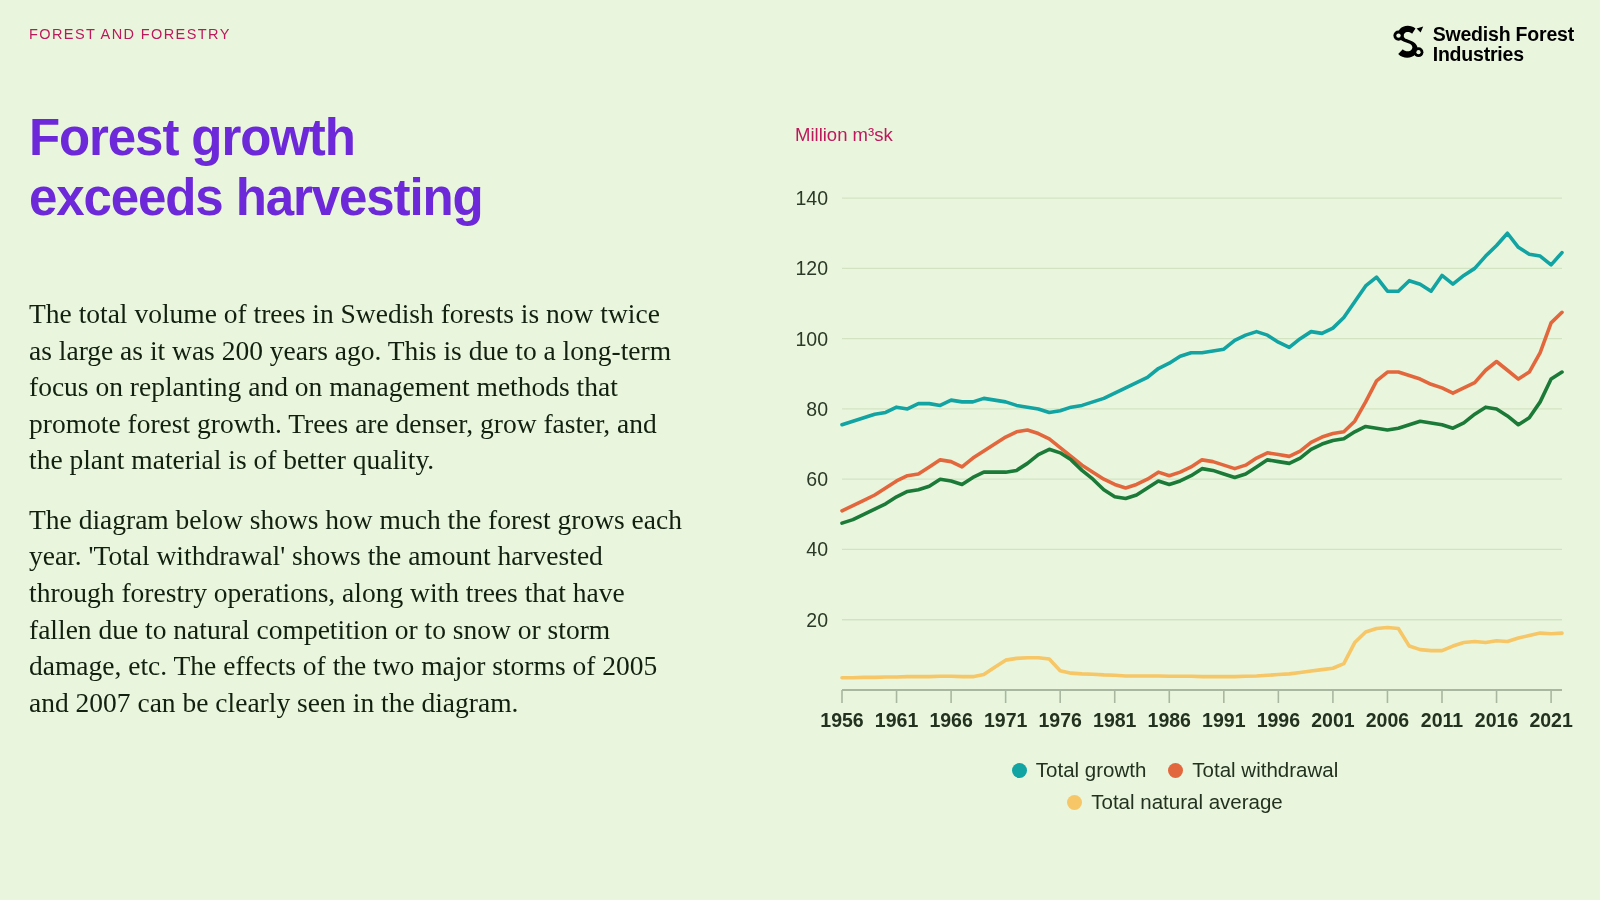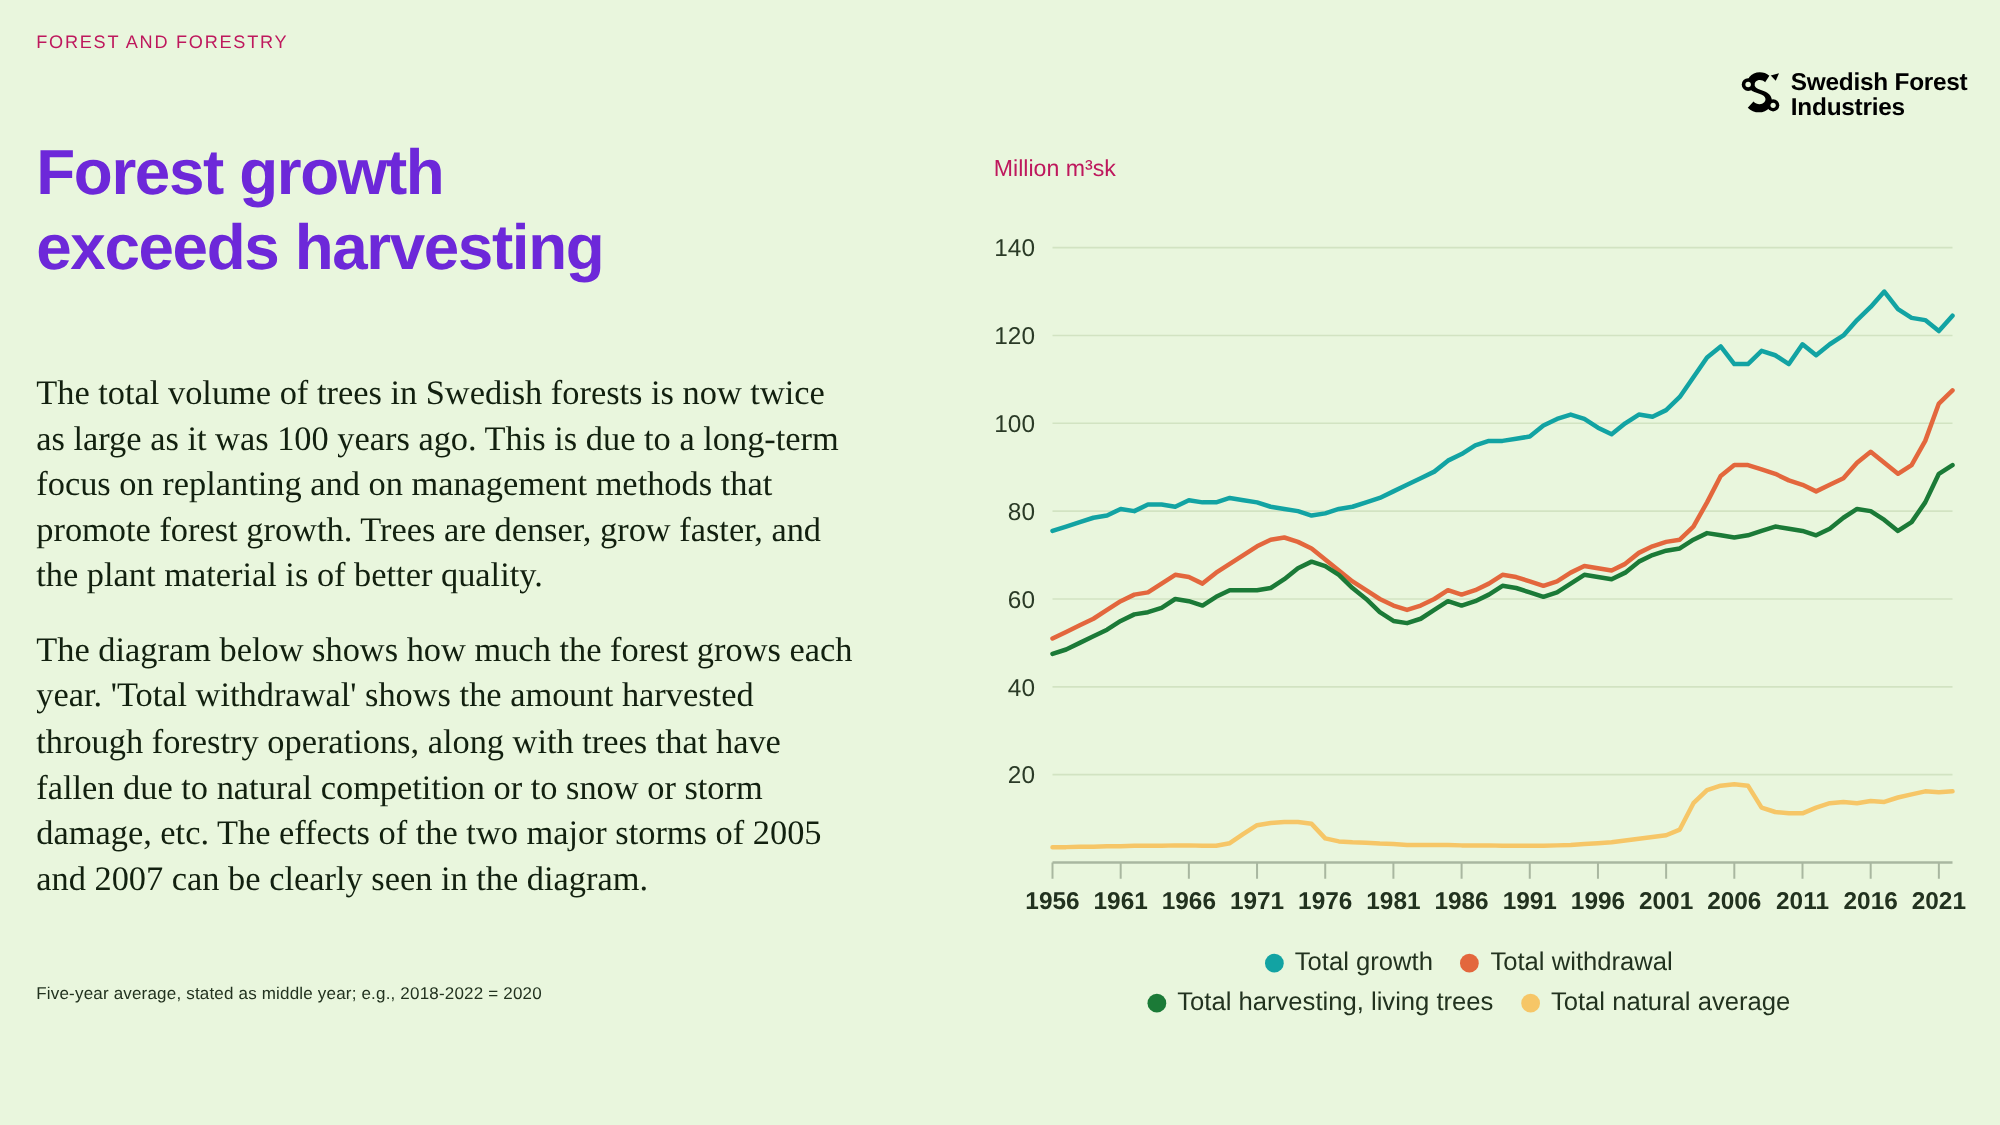--- a/index.html
+++ b/index.html
@@ -12,21 +12,21 @@
   #page { position: relative; width: 1600px; height: 900px; background: #e9f6dd; }
 
   
   #kicker {
     position: absolute; left: 29px; top: 26px;
     font-size: 14.5px; letter-spacing: 1.4px;
     color: #be185d; font-weight: 400;
   }
   #logo {
     position: absolute; right: 26px; top: 22px;
-    display: flex; align-items: center; gap: 4px; margin-top: 32px;
+    display: flex; align-items: center; gap: 4px;
   }
   #logo-mark { width: 40px; height: 44px; flex: 0 0 auto; }
   #logo-text {
     font-size: 19.5px; font-weight: bold; line-height: 1.03;
     color: #000; letter-spacing: -0.2px; white-space: pre-line;
   }
 
   
   #headline {
     position: absolute; left: 29px; top: 108px; width: 680px;
@@ -90,26 +90,25 @@
       <circle cx="29.5" cy="30.2" r="2.1" fill="#e9f6dd"></circle>
     </svg>
     <div id="logo-text">Swedish Forest
 Industries</div>
   </div>
 
   <h1 id="headline">Forest growth
 exceeds harvesting</h1>
 
   <div id="body">
-    <p>The total volume of trees in Swedish forests is now twice as large as it was 100 years ago. This is due to a long-term focus on replanting and on management methods that promote forest growth. Trees are denser, grow faster, and the plant material is of better quality.</p>
+    <p>The total volume of trees in Swedish forests is now twice as large as it was 200 years ago. This is due to a long-term focus on replanting and on management methods that promote forest growth. Trees are denser, grow faster, and the plant material is of better quality.</p>
     <p>The diagram below shows how much the forest grows each year. 'Total withdrawal' shows the amount harvested through forestry operations, along with trees that have fallen due to natural competition or to snow or storm damage, etc. The effects of the two major storms of 2005 and 2007 can be clearly seen in the diagram.</p>
   </div>
 
   <div id="notes">
-    <div class="note">Five-year average, stated as middle year; e.g., 2018-2022 = 2020</div>
   </div>
 
   <div id="chart-panel">
     <div id="axis-unit">Million m³sk</div>
     <svg id="chart-svg" width="810" height="600" viewBox="0 0 810 600">
         <line class="gridline" x1="72" x2="792" y1="457.72972972972974" y2="457.72972972972974"></line>
         <text class="ytick-label" x="58" y="464.72972972972974">20</text>
         <line class="gridline" x1="72" x2="792" y1="387.4594594594595" y2="387.4594594594595"></line>
         <text class="ytick-label" x="58" y="394.4594594594595">40</text>
         <line class="gridline" x1="72" x2="792" y1="317.18918918918916" y2="317.18918918918916"></line>
@@ -163,23 +162,19 @@
           <span class="legend-dot" style="background: rgb(18, 163, 163);"></span>
           <span class="legend-label">Total growth</span>
         </div>
         <div class="legend-item">
           <span class="legend-dot" style="background: rgb(227, 103, 61);"></span>
           <span class="legend-label">Total withdrawal</span>
         </div>
       </div>
       <div class="legend-row">
         <div class="legend-item">
-          <span class="legend-dot" style="background: rgb(27, 122, 55);"></span>
-          <span class="legend-label">Total harvesting, living trees</span>
-        </div>
-        <div class="legend-item">
           <span class="legend-dot" style="background: rgb(246, 198, 103);"></span>
           <span class="legend-label">Total natural average</span>
         </div>
       </div>
     </div>
   </div>
 </div>
 
 </body></html>

